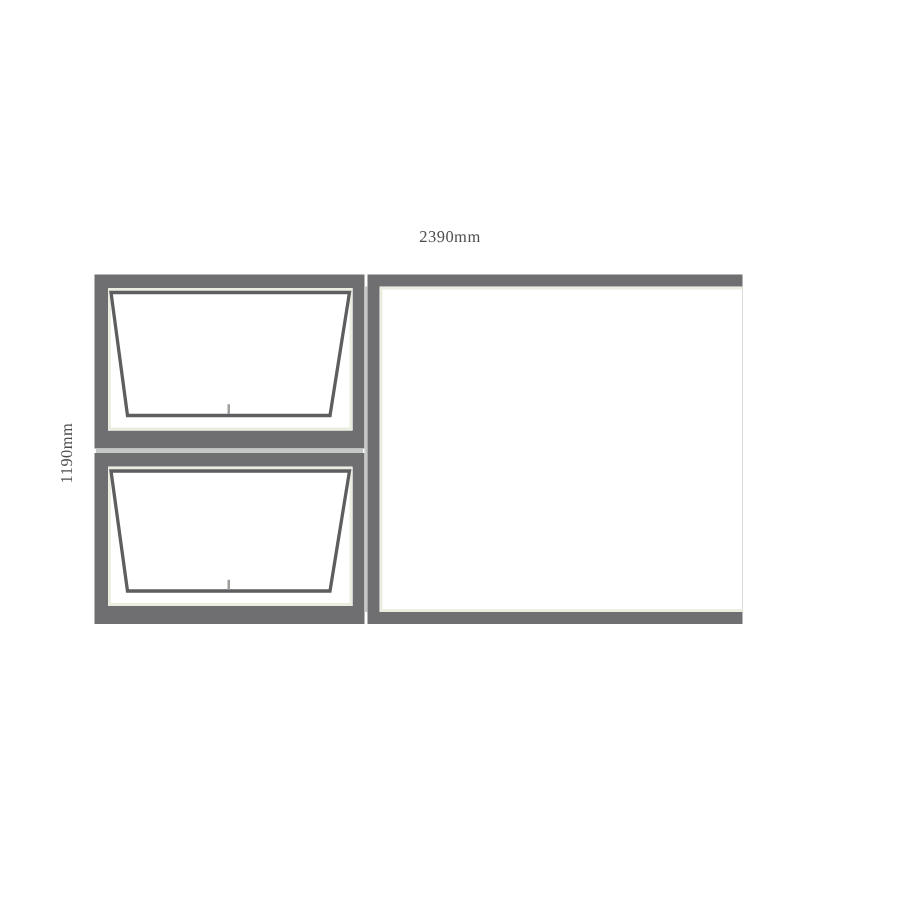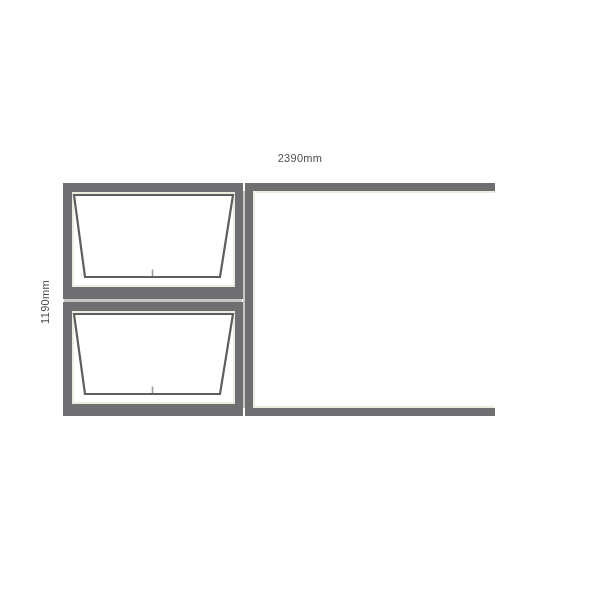--- a/index.html
+++ b/index.html
@@ -1,18 +1,18 @@
 <!DOCTYPE html>
 <html style="--background: #ffffff; --frame: #6f6f71; --sash_outline: #5e5e61; --glass: #ffffff; --glass_edge: #e9eee1; --seam: #c6c8c8; --handle_tick: #989e96; --label_text: #4d4d4f;"><head>
 <meta charset="utf-8">
 <style>
   html,body{margin:0;padding:0;background:#fff;}
   .canvas{
     position:relative;width:495px;height:600px;background:var(--background,#fff);
-    font-family:Liberation Sans, sans-serif;overflow:hidden;
+    font-family:Liberation Serif, serif;overflow:hidden;
   }
   .dim-label{
     position:absolute;color:var(--label_text,#4d4d4f);font-size:11px;line-height:14px;
     letter-spacing:.3px;white-space:nowrap;
   }
   .dim-label.width{left:63px;top:151px;width:474px;text-align:center;}
   .dim-label.height{left:45px;top:302px;transform:translate(-50%,-50%) rotate(-90deg);transform-origin:center;}
   .unit{position:absolute;background:var(--frame,#6f6f71);}
   .unit.top-left{left:63px;top:183px;width:180px;height:116px;}
   .unit.bottom-left{left:63px;top:302px;width:180px;height:114px;}

